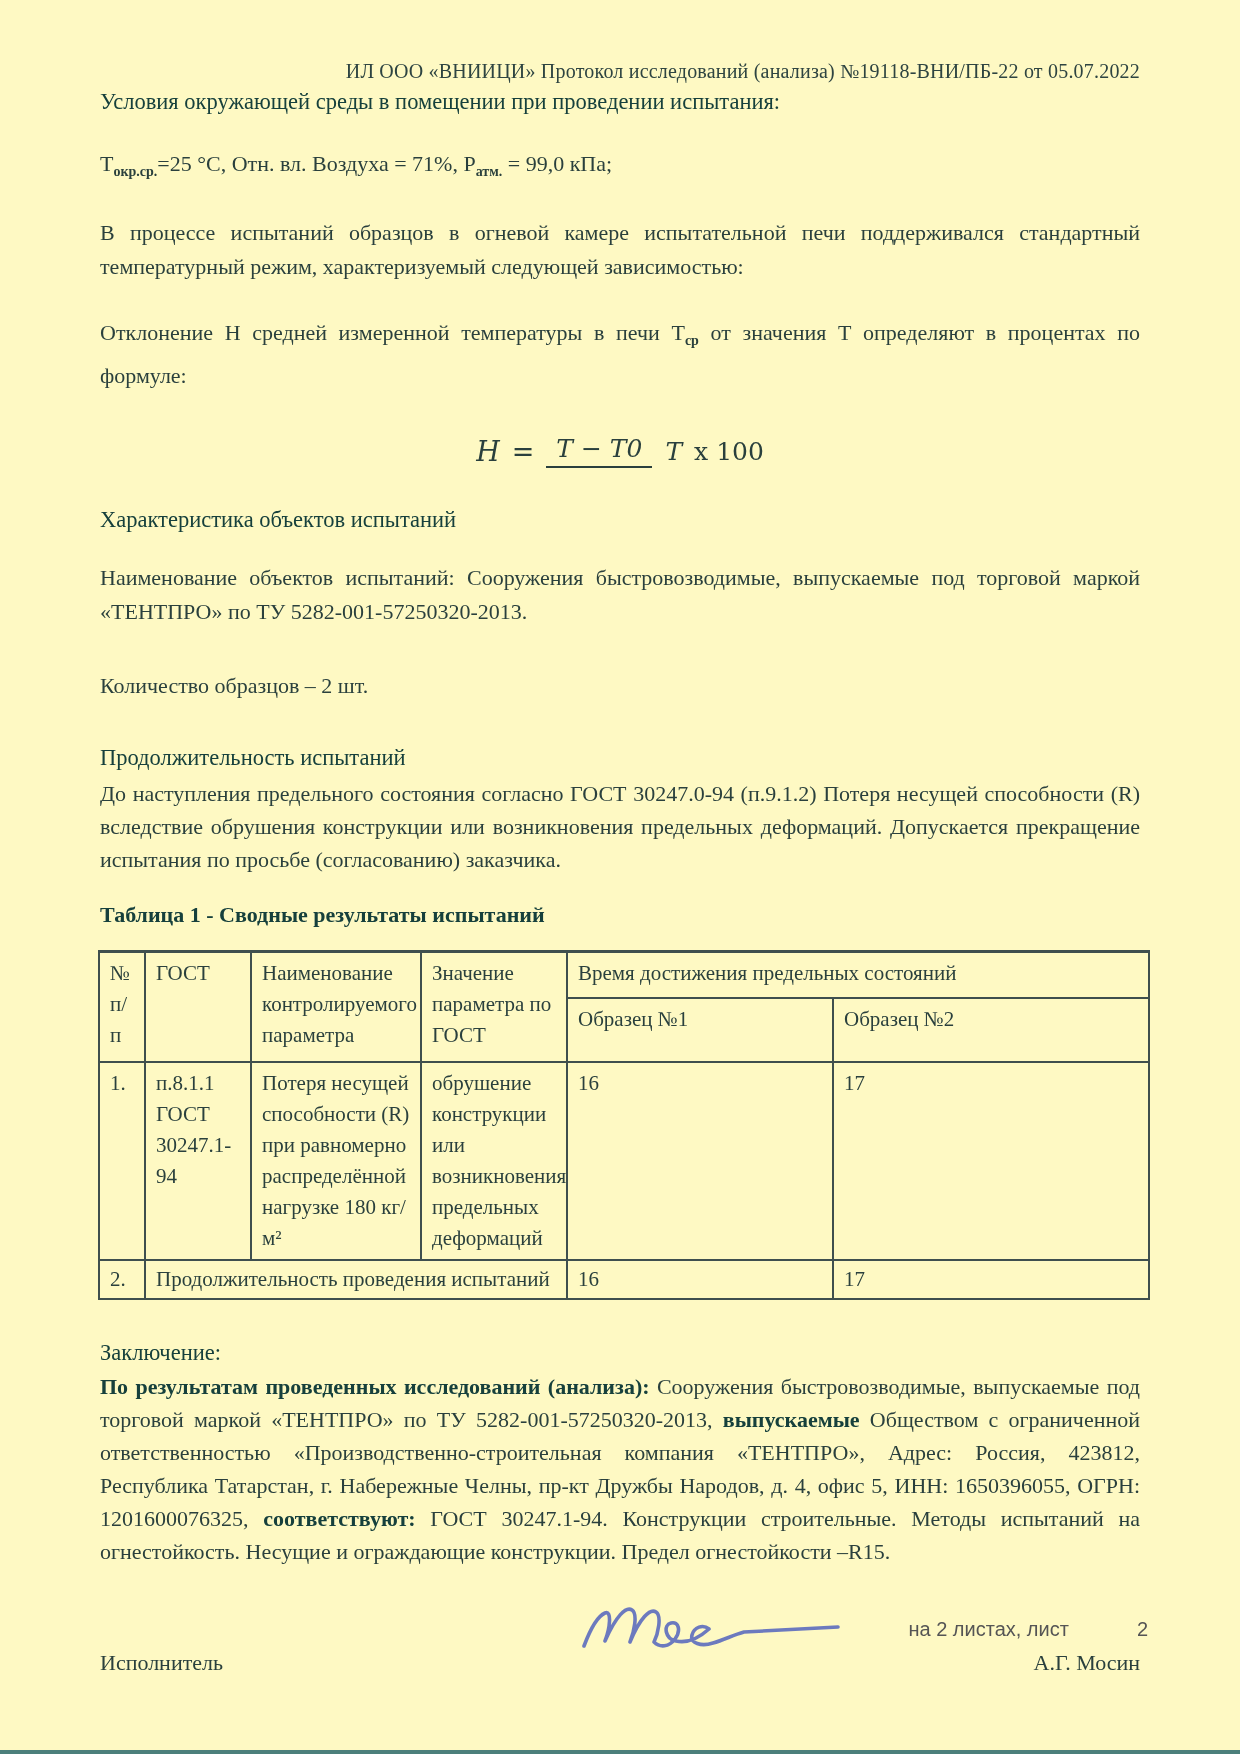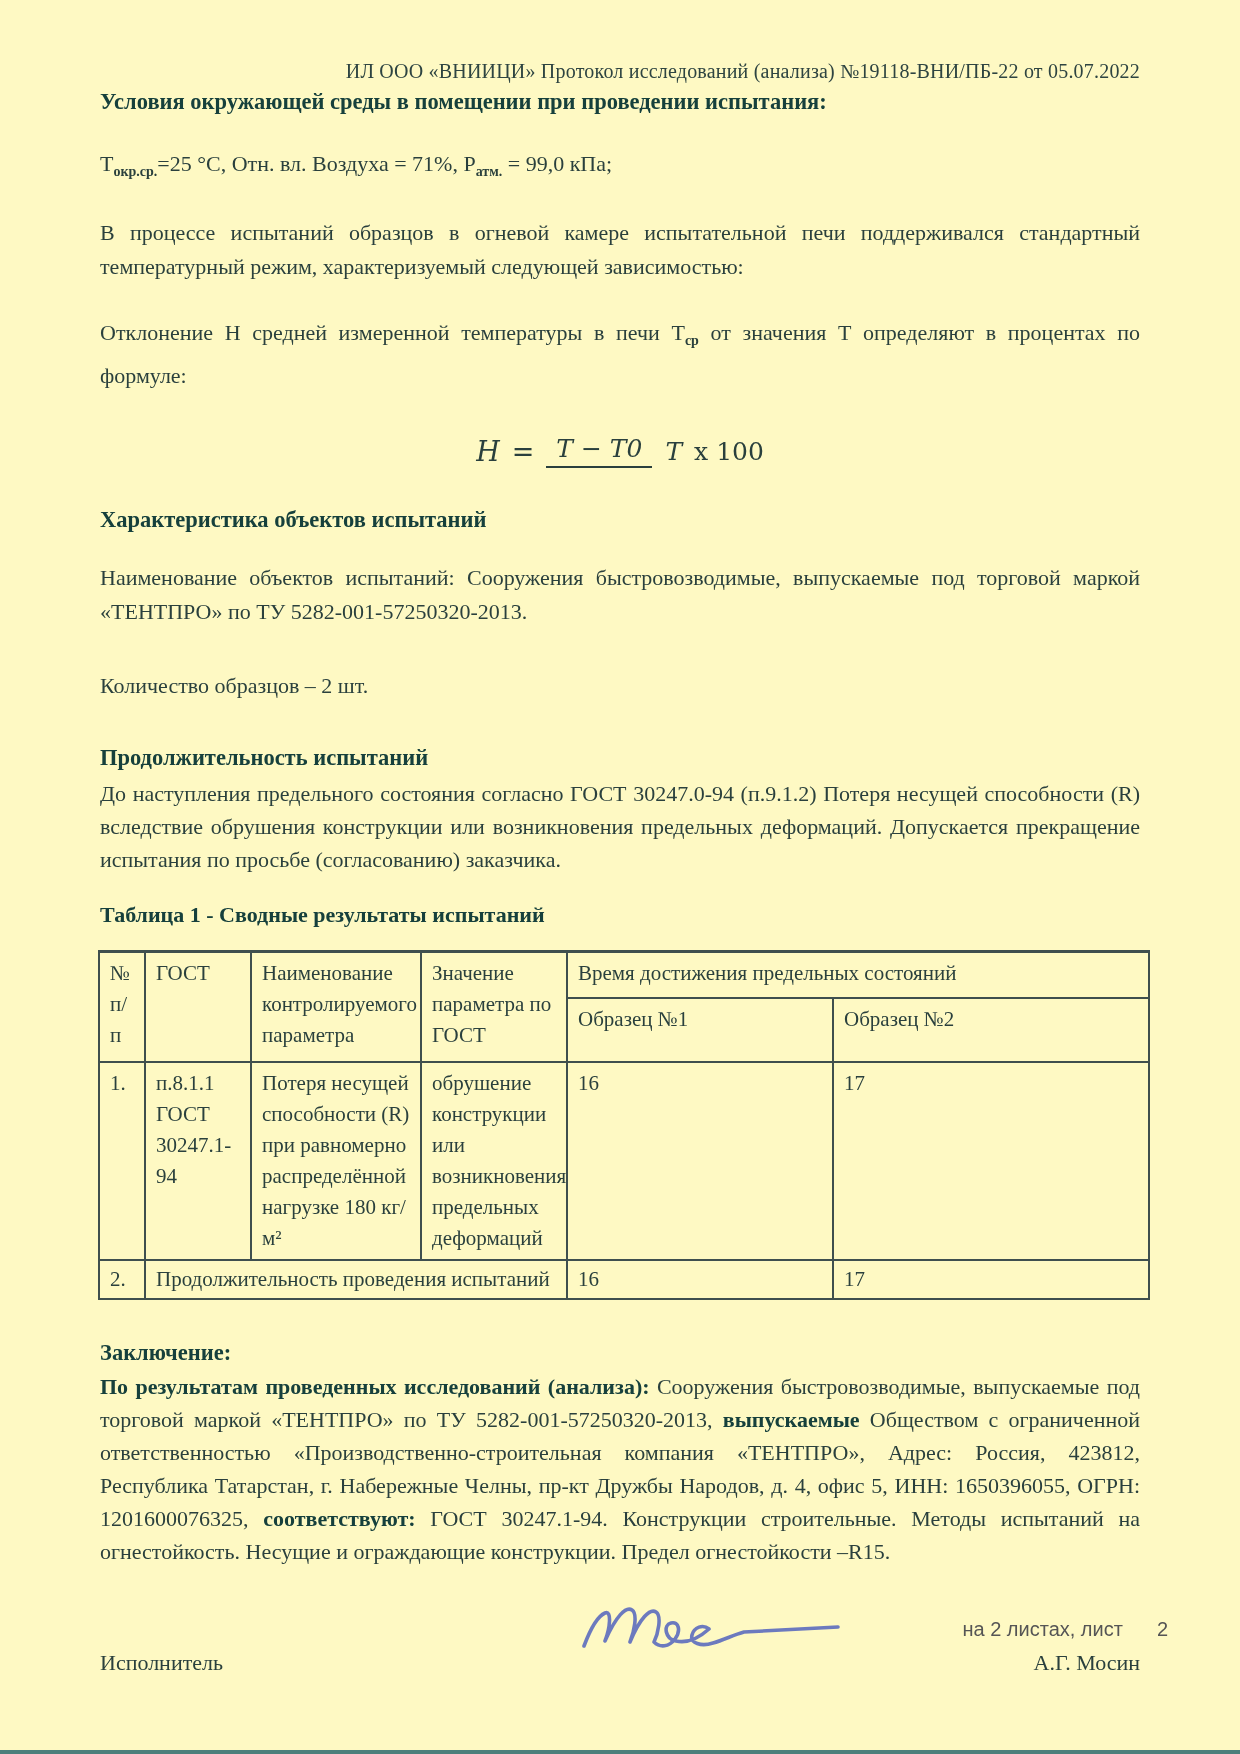--- a/index.html
+++ b/index.html
@@ -23,21 +23,21 @@
     padding:60px 100px 0 100px;
   }
   .doc-header{
     font-size:20px;
     text-align:right;
     letter-spacing:.2px;
     color:#2e4441;
   }
   h1,h2{
     font-size:22.5px;
-    font-weight:bold;
+    font-weight:normal;
     color:var(--heading);
     margin:0;
   }
   .h-env{margin-top:6px;}
   .par{
     font-size:22px;
     line-height:34px;
     margin:0;
   }
   .just{text-align:justify;}
@@ -122,24 +122,24 @@
     left:470px;
     top:-34px;
     pointer-events:none;
   }
   .page-footer{
     position:absolute;
     left:0;
     top:1618px;
     width:1240px;
     box-sizing:border-box;
-    padding-right:72px;
+    padding-right:92px;
     display:flex;
     justify-content:flex-end;
-    gap:34px;
+    gap:68px;
     font-family:"Liberation Sans","DejaVu Sans",sans-serif;
     font-size:20px;
     color:var(--footer_gray);
   }
   .bottom-line{
     position:absolute;
     left:0;bottom:0;
     width:1240px;height:4px;
     background:var(--bottom_line);
   }

